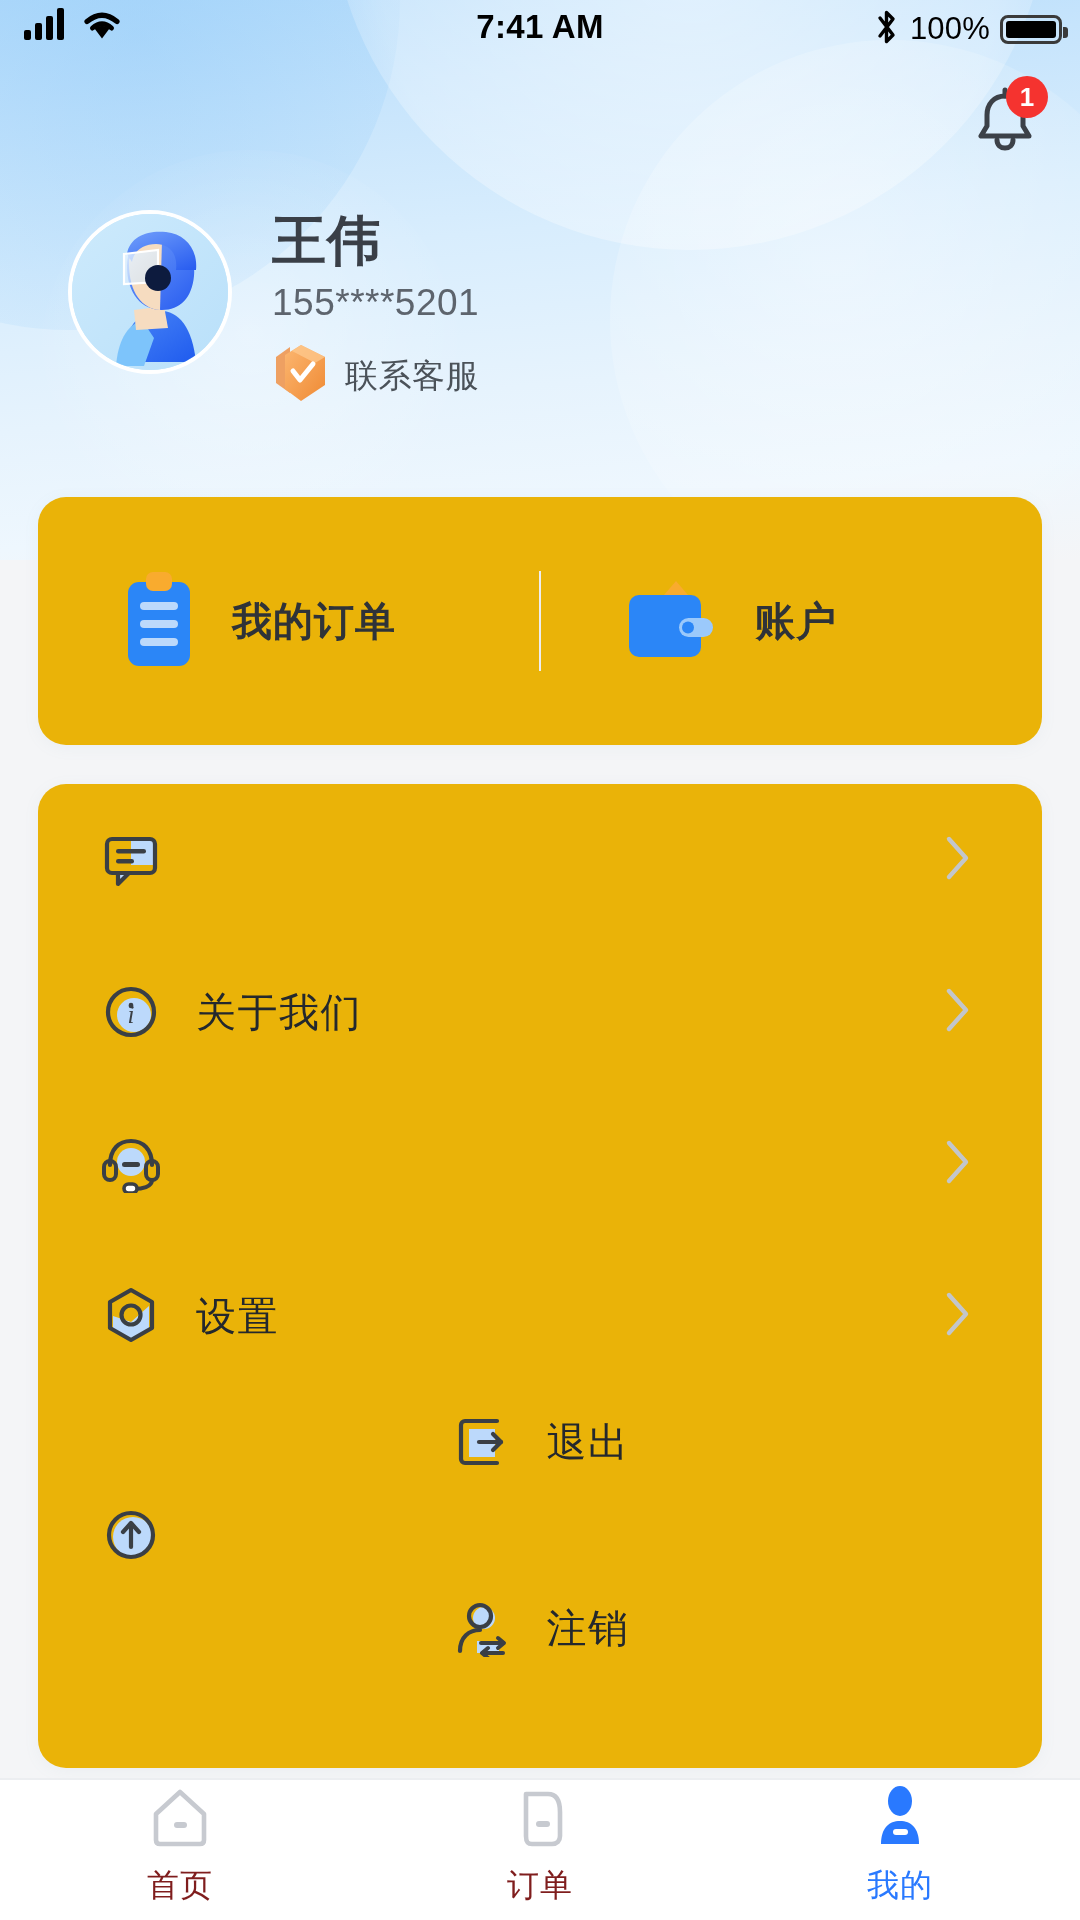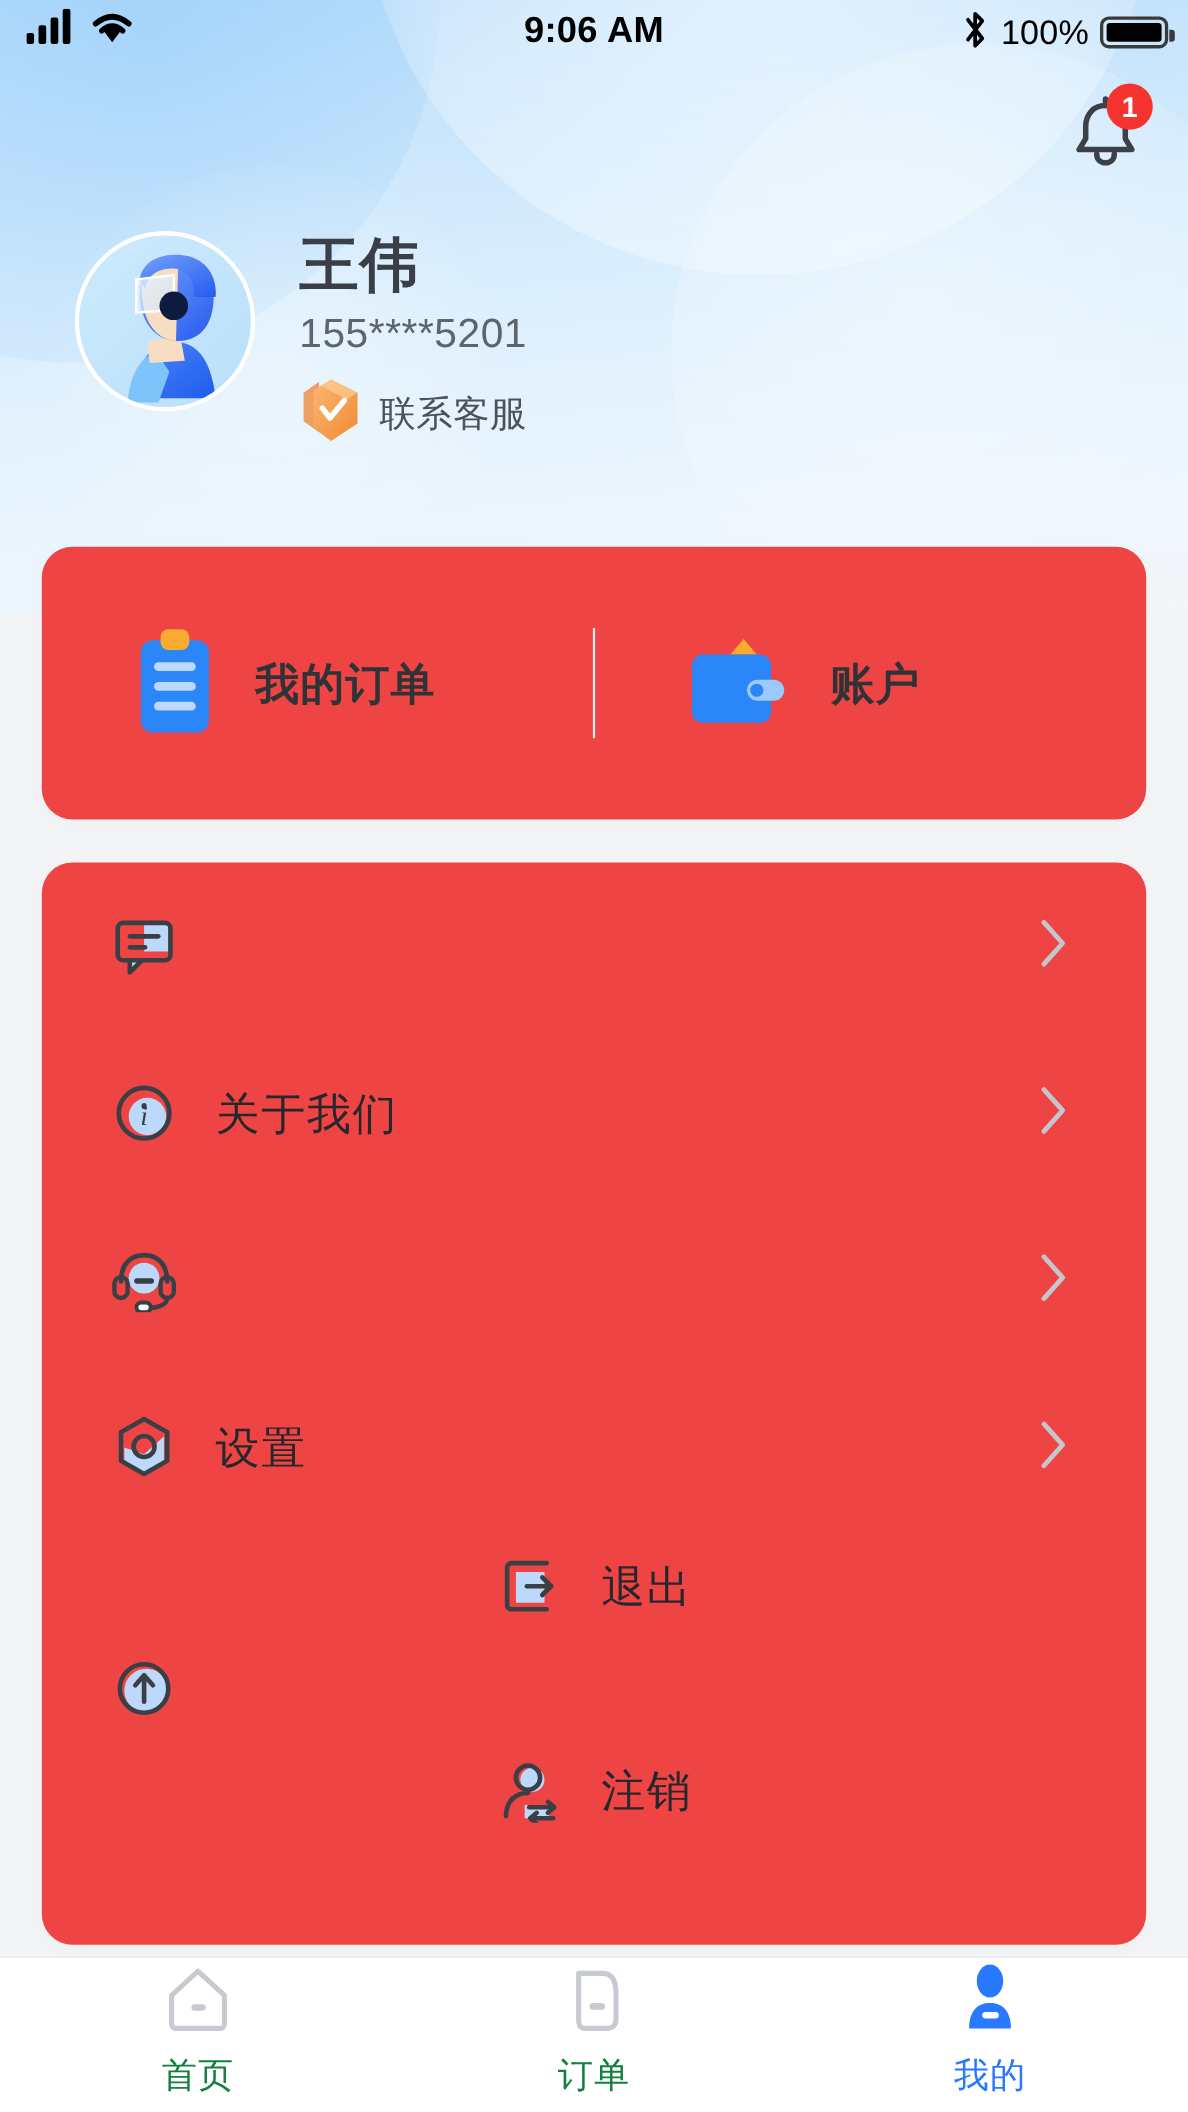--- a/index.html
+++ b/index.html
@@ -85,21 +85,21 @@
   .pphone{
     position:absolute; left:272px; top:77px;
     font-size:37px; color:#5d646d; letter-spacing:.5px;
   }
   .verify{ position:absolute; left:272px; top:138px; display:flex; align-items:center; gap:15px; }
   .verify-txt{ font-size:33px; color:#4b5259; letter-spacing:.5px; }
 
   
   .card{
     position:absolute; left:38px; width:1004px;
-    background:#ef4444; border-radius:28px;
+    background:#eab308; border-radius:28px;
     box-shadow:0 3px 16px rgba(130,150,175,.07);
   }
   .card-quick{ top:497px; height:248px; }
   .quick-row{ display:flex; height:100%; align-items:center; }
   .quick-item{ flex:1; display:flex; align-items:center; height:100%; }
   .q-ico{ margin-left:82px; }
   .q-ico2{ margin-left:80px; }
   .q-label{ font-size:40px; font-weight:bold; color:#2f3338; margin-left:34px; letter-spacing:1px; }
   .q-divider{ width:2px; height:100px; background:#ededf0; }
 
@@ -117,21 +117,21 @@
   
   .tabbar{
     position:absolute; left:0; bottom:0; width:1080px; height:142px;
     background:#fff; border-top:2px solid #eceef1;
     display:flex; z-index:30;
   }
   .tab{
     flex:1; display:flex; flex-direction:column; align-items:center;
     justify-content:center; gap:10px; padding-bottom:8px;
   }
-  .tab-label{ font-size:32px; color:#15803d; letter-spacing:1px; }
+  .tab-label{ font-size:32px; color:#7f1d1d; letter-spacing:1px; }
   .tab.active .tab-label{ color:#2979ff; }
 </style>
 </head>
 <body>
 
 <div id="app">
 
   <div class="header-bg">
     <div class="blob blob-b"></div>
     <div class="blob blob-a"></div>
@@ -151,21 +151,21 @@
       </span>
       <span>
         <svg width="42" height="32" viewBox="0 0 42 32">
           <path d="M21 30.5 L13.5 20.5 Q21 15 28.5 20.5 Z" fill="#000"></path>
           <path d="M6 13.5 Q21 1 36 13.5" stroke="#000" stroke-width="5.2" fill="none" stroke-linecap="round"></path>
           <path d="M11.5 20 Q21 11.5 30.5 20" stroke="#000" stroke-width="5" fill="none" stroke-linecap="round"></path>
         </svg>
       </span>
     </div>
 
-    <div class="sb-time">9:06 AM</div>
+    <div class="sb-time">7:41 AM</div>
 
     <div class="sb-right">
       <span>
         <svg width="26" height="36" viewBox="0 0 26 36">
           <path d="M6 9 L19 26 L12.5 32.5 L12.5 3.5 L19 10 L6 27" stroke="#000" stroke-width="3.4" fill="none" stroke-linejoin="round" stroke-linecap="round"></path>
         </svg>
       </span>
       <span class="sb-batt-txt">100%</span>
       <span class="batt">
           <i></i>

